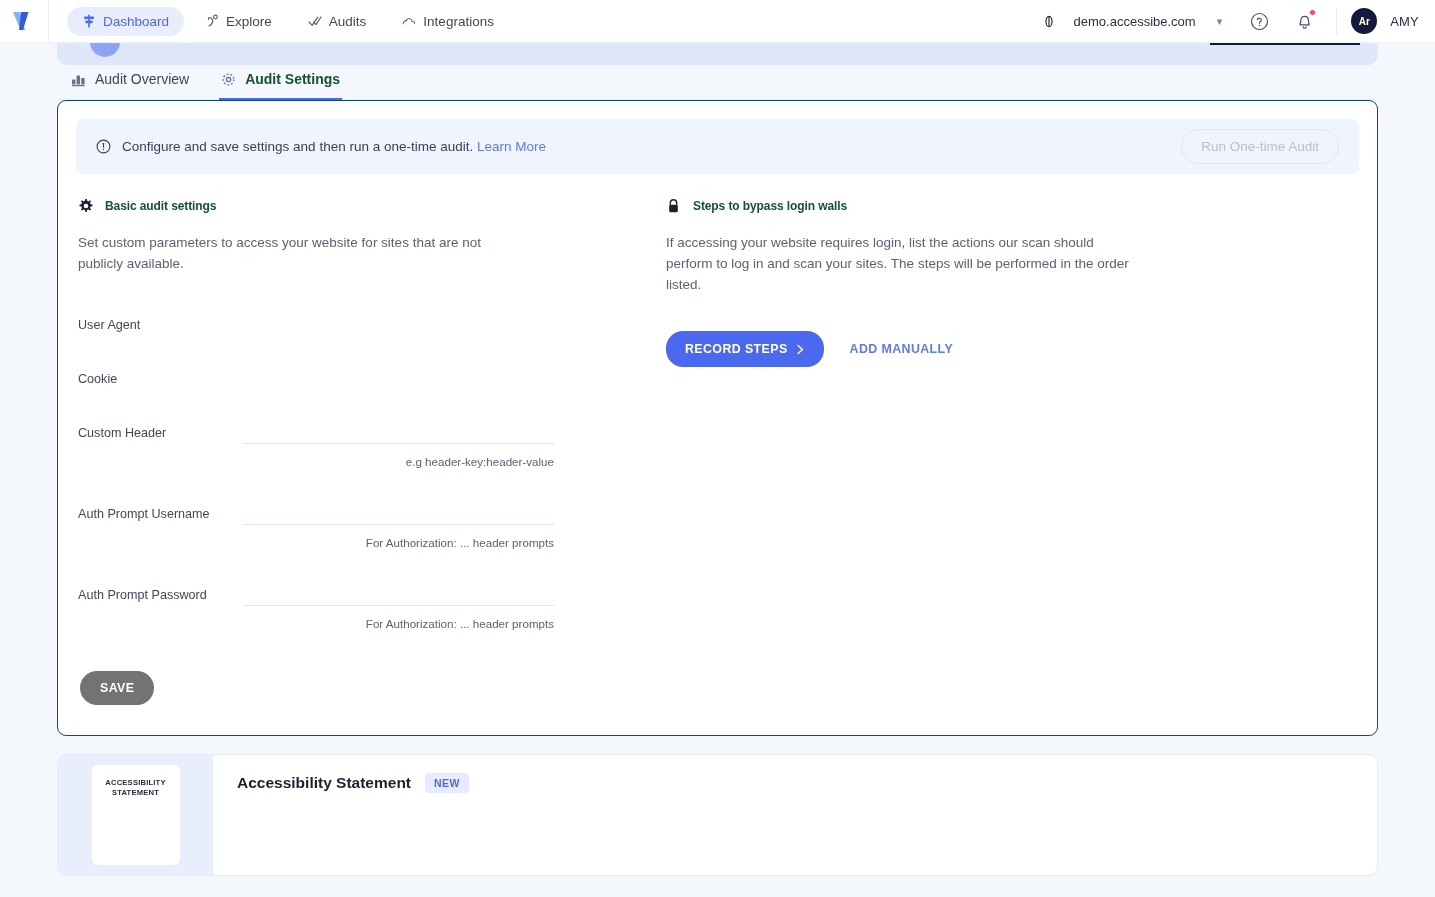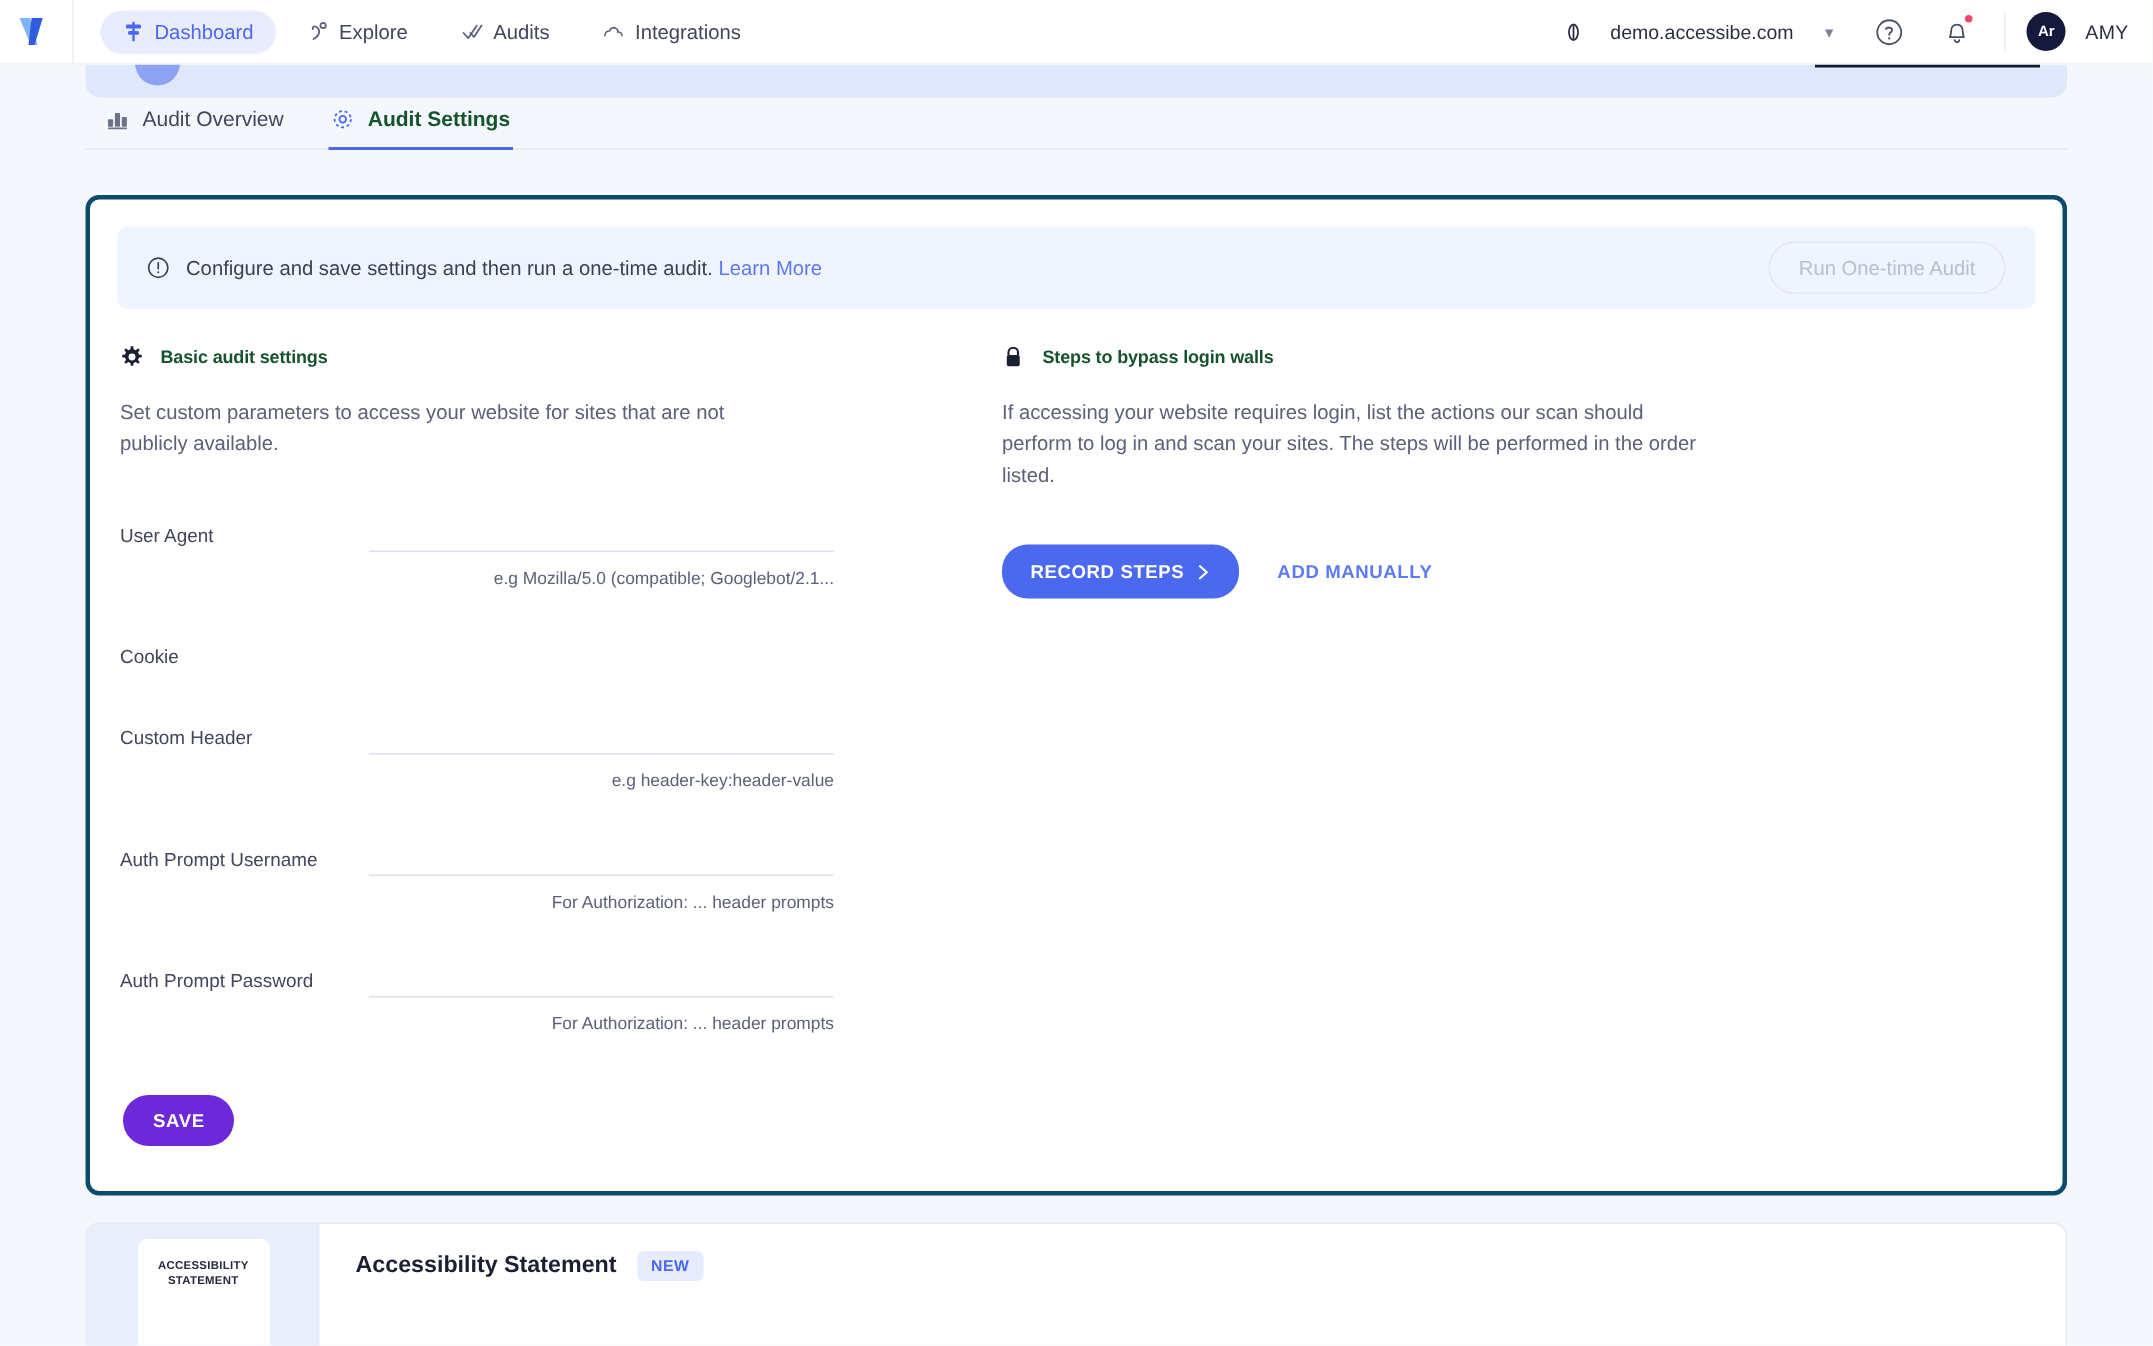--- a/index.html
+++ b/index.html
@@ -80,22 +80,21 @@
   }
   .tab {
     display: flex; align-items: center; gap: 9px;
     padding: 6px 2px 11px; font-size: 14px; color: #42465c;
     cursor: pointer; border-bottom: 2px solid transparent; margin-bottom: -1px;
   }
   .tab.active { color: #14532d; font-weight: 700; border-bottom-color: #4a69ee; }
   .tab-icon { width: 15px; height: 15px; display: inline-flex; }
 
   .card {
-    background: #fff; border: 3px solid #0c4a6e; border-radius: 9px;
-    margin-top: 30px;
+    background: #fff; border: 1px solid #0c4a6e; border-radius: 9px;
   }
   .card-inner { padding: 18px 18px 0; }
 
   .banner {
     background: #f0f4fe; border-radius: 7px;
     height: 55px; display: flex; align-items: center;
     padding: 0 20px;
   }
   .banner-ico { width: 15px; height: 15px; margin-right: 11px; flex: none; }
   .banner-txt { font-size: 13.5px; color: #3a3f55; }
@@ -127,21 +126,21 @@
     width: 100%; height: 24px; border: none; border-bottom: 1px solid #dde3ee;
     background: transparent; outline: none; font-size: 13px;
     font-family: inherit; color: #2b2f42; padding: 0 0 3px;
   }
   .field-hint {
     text-align: right; font-size: 11.6px; color: #5b6176;
     margin-top: 11px; white-space: nowrap; overflow: hidden; text-overflow: ellipsis;
   }
 
   .btn-primary {
-    background: #6d28d9; color: #fff; border: none; border-radius: 17px;
+    background: #737373; color: #fff; border: none; border-radius: 17px;
     font-size: 12.4px; font-weight: 700; letter-spacing: .4px;
     padding: 10px 20px; cursor: pointer; font-family: inherit;
   }
   .save-row { padding: 8px 0 30px 2px; }
 
   .right-actions { display: flex; align-items: center; gap: 26px; margin-top: 36px; }
   .record-btn {
     display: inline-flex; align-items: center; gap: 8px;
     background: #4a69ee; color: #fff; border: none; border-radius: 17px;
     font-size: 12.4px; font-weight: 700; letter-spacing: .4px;
@@ -327,24 +326,20 @@
               </svg>
             </span>
             <span class="sec-title">Basic audit settings</span>
           </div>
           <div class="sec-desc">Set custom parameters to access your website for sites that are not publicly available.</div>
 
           <div class="fields">
 
             <div class="field">
               <div class="field-label">User Agent</div>
-              <div class="field-ctl">
-                <input class="field-input" type="text" value="" placeholder="" style="">
-                <div class="field-hint">e.g Mozilla/5.0 (compatible; Googlebot/2.1...</div>
-              </div>
             </div>
 
             <div class="field">
               <div class="field-label">Cookie</div>
             </div>
 
             <div class="field">
               <div class="field-label">Custom Header</div>
               <div class="field-ctl">
                 <input class="field-input" type="text" value="" placeholder="" style="">

